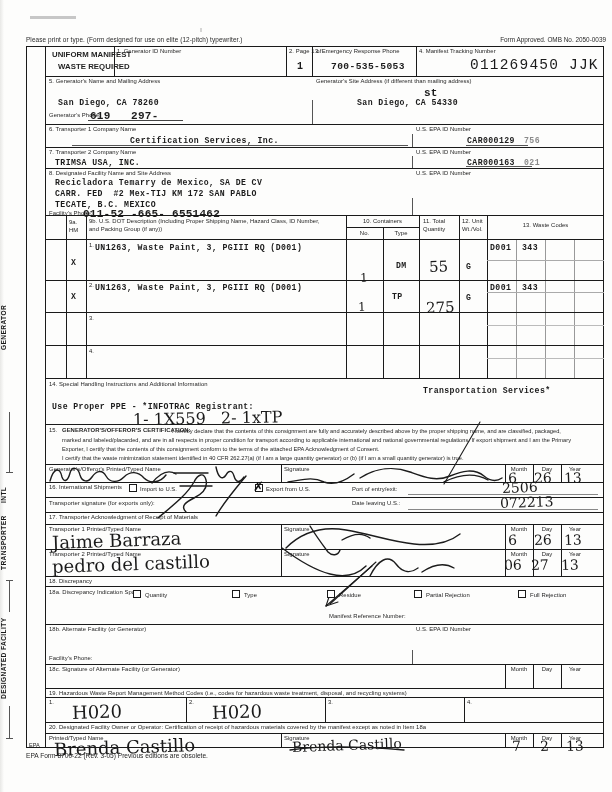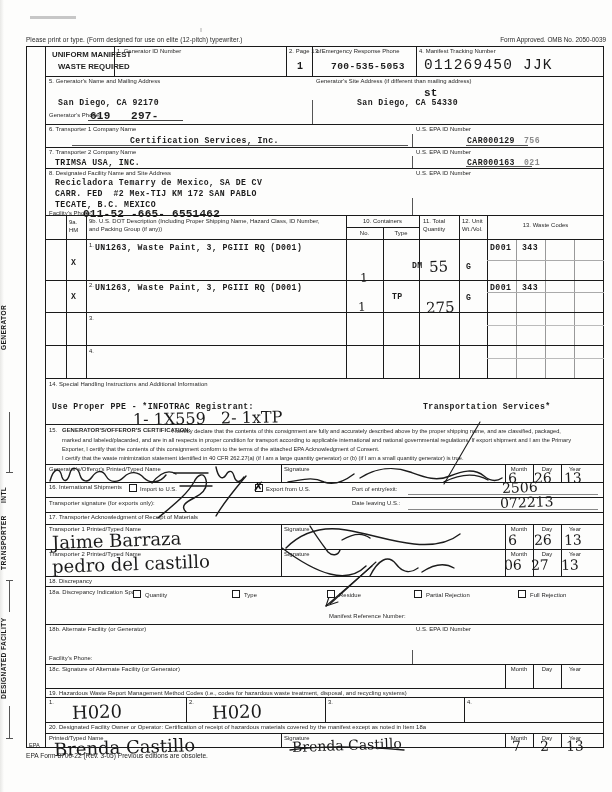--- a/index.html
+++ b/index.html
@@ -134,20 +134,21 @@
     white-space: pre;
   }
   .typed-sm {
     font-size: 11px;
     letter-spacing: 0.25px;
   }
   .typed-big {
     font-size: 14.5px;
     letter-spacing: 1.2px;
     font-weight: normal;
+    margin-left: 46px;
   }
   .faded {
     color: #8b8b8b;
   }
 
   
   .hand {
     position: absolute;
     font-family: "DejaVu Serif", serif;
     font-size: 15px;
@@ -270,21 +271,21 @@
   <div class="lbl" style="left:315px;top:48px;">3. Emergency Response Phone</div>
   <div class="typed" style="left:331px;top:61px;font-size:9.6px;">700-535-5053</div>
 
   <div class="lbl" style="left:419px;top:48px;">4. Manifest Tracking Number</div>
   <div class="typed typed-big" style="left:424px;top:57px;">011269450 JJK</div>
 
   <div class="lbl" style="left:49px;top:78px;">5. Generator's Name and Mailing Address</div>
   <div class="lbl" style="left:316px;top:78px;">Generator's Site Address (if different than mailing address)</div>
   <div class="vline-short" style="left:312px;top:100px;height:24px;"></div>
 
-  <div class="typed" style="left:58px;top:98px;">San Diego, CA 92170</div>
+  <div class="typed" style="left:58px;top:98px;">San Diego, CA 78260</div>
   <div class="lbl" style="left:49px;top:112px;">Generator's Phone:</div>
   <div class="typed typed-sm" style="left:90px;top:110px;">619   297-</div>
   <div class="hline" style="left:88px;top:120px;width:95px;background:#444;"></div>
 
   <div class="typed typed-sm" style="left:424px;top:87px;">st</div>
   <div class="typed" style="left:357px;top:98px;">San Diego, CA 54330</div>
 
   <div class="hline" style="left:46px;top:147px;width:558px;"></div>
   <div class="lbl" style="left:49px;top:126px;">6. Transporter 1 Company Name</div>
   <div class="lbl" style="left:416px;top:126px;">U.S. EPA ID Number</div>
@@ -341,21 +342,21 @@
   <div class="lbl" style="left:462px;top:218px;">12. Unit</div>
   <div class="lbl" style="left:462px;top:226px;">Wt./Vol.</div>
   <div class="lbl center" style="left:487px;top:222px;width:117px;">13. Waste Codes</div>
 
   <div class="hline" style="left:46px;top:280px;width:558px;"></div>
   <div class="hline" style="left:487px;top:260px;width:117px;background:#aaa;"></div>
   <div class="lbl" style="left:89px;top:242px;">1.</div>
   <div class="typed" style="left:71px;top:258px;">X</div>
   <div class="typed" style="left:95px;top:243px;">UN1263, Waste Paint, 3, PGIII RQ (D001)</div>
   <div class="hand hand-sm" style="left:360px;top:271px;">1</div>
-  <div class="typed" style="left:412px;top:261px;">DM</div>
+  <div class="typed" style="left:396px;top:261px;">DM</div>
   <div class="hand" style="left:429px;top:258px;">55</div>
   <div class="typed" style="left:466px;top:262px;">G</div>
   <div class="typed" style="left:490px;top:243px;">D001</div>
   <div class="typed" style="left:522px;top:243px;">343</div>
 
   <div class="hline" style="left:46px;top:312px;width:558px;"></div>
   <div class="hline" style="left:487px;top:292px;width:117px;background:#aaa;"></div>
   <div class="lbl" style="left:89px;top:282px;">2.</div>
   <div class="typed" style="left:71px;top:292px;">X</div>
   <div class="typed" style="left:95px;top:283px;">UN1263, Waste Paint, 3, PGIII RQ (D001)</div>
@@ -372,21 +373,21 @@
   <div class="typed" style="left:95px;top:316px;"></div>
 
   <div class="hline" style="left:46px;top:378px;width:558px;"></div>
   <div class="hline" style="left:487px;top:358px;width:117px;background:#bbb;"></div>
   <div class="lbl" style="left:89px;top:348px;">4.</div>
   <div class="typed" style="left:95px;top:349px;"></div>
 
   <div class="hline" style="left:46px;top:424px;width:558px;"></div>
   <div class="lbl" style="left:49px;top:381px;">14. Special Handling Instructions and Additional Information</div>
   <div class="typed" style="left:52px;top:402px;">Use Proper PPE - *INFOTRAC Registrant:</div>
-  <div class="typed" style="left:423px;top:402px;">Transportation Services*</div>
+  <div class="typed" style="left:423px;top:386px;">Transportation Services*</div>
   <div class="hand" style="left:133px;top:410px;font-size:16px;transform:rotate(-1deg);">1- 1X559   2- 1xTP</div>
 
   <div class="lbl" style="left:49px;top:427px;">15.</div>
   <div class="lbl lbl-b" style="left:62px;top:427px;">GENERATOR'S/OFFEROR'S CERTIFICATION:</div>
   <div class="cert-text" style="left:172px;top:427px;width:428px;">I hereby declare that the contents of this consignment are fully and accurately described above by the proper shipping name, and are classified, packaged,</div>
   <div class="cert-text" style="left:62px;top:436px;width:540px;">marked and labeled/placarded, and are in all respects in proper condition for transport according to applicable international and national governmental regulations. If export shipment and I am the Primary</div>
   <div class="cert-text" style="left:62px;top:445px;width:540px;">Exporter, I certify that the contents of this consignment conform to the terms of the attached EPA Acknowledgment of Consent.</div>
   <div class="cert-text" style="left:62px;top:454px;width:540px;">I certify that the waste minimization statement identified in 40 CFR 262.27(a) (if I am a large quantity generator) or (b) (if I am a small quantity generator) is true.</div>
 
   <div class="hline" style="left:46px;top:464px;width:558px;"></div>

